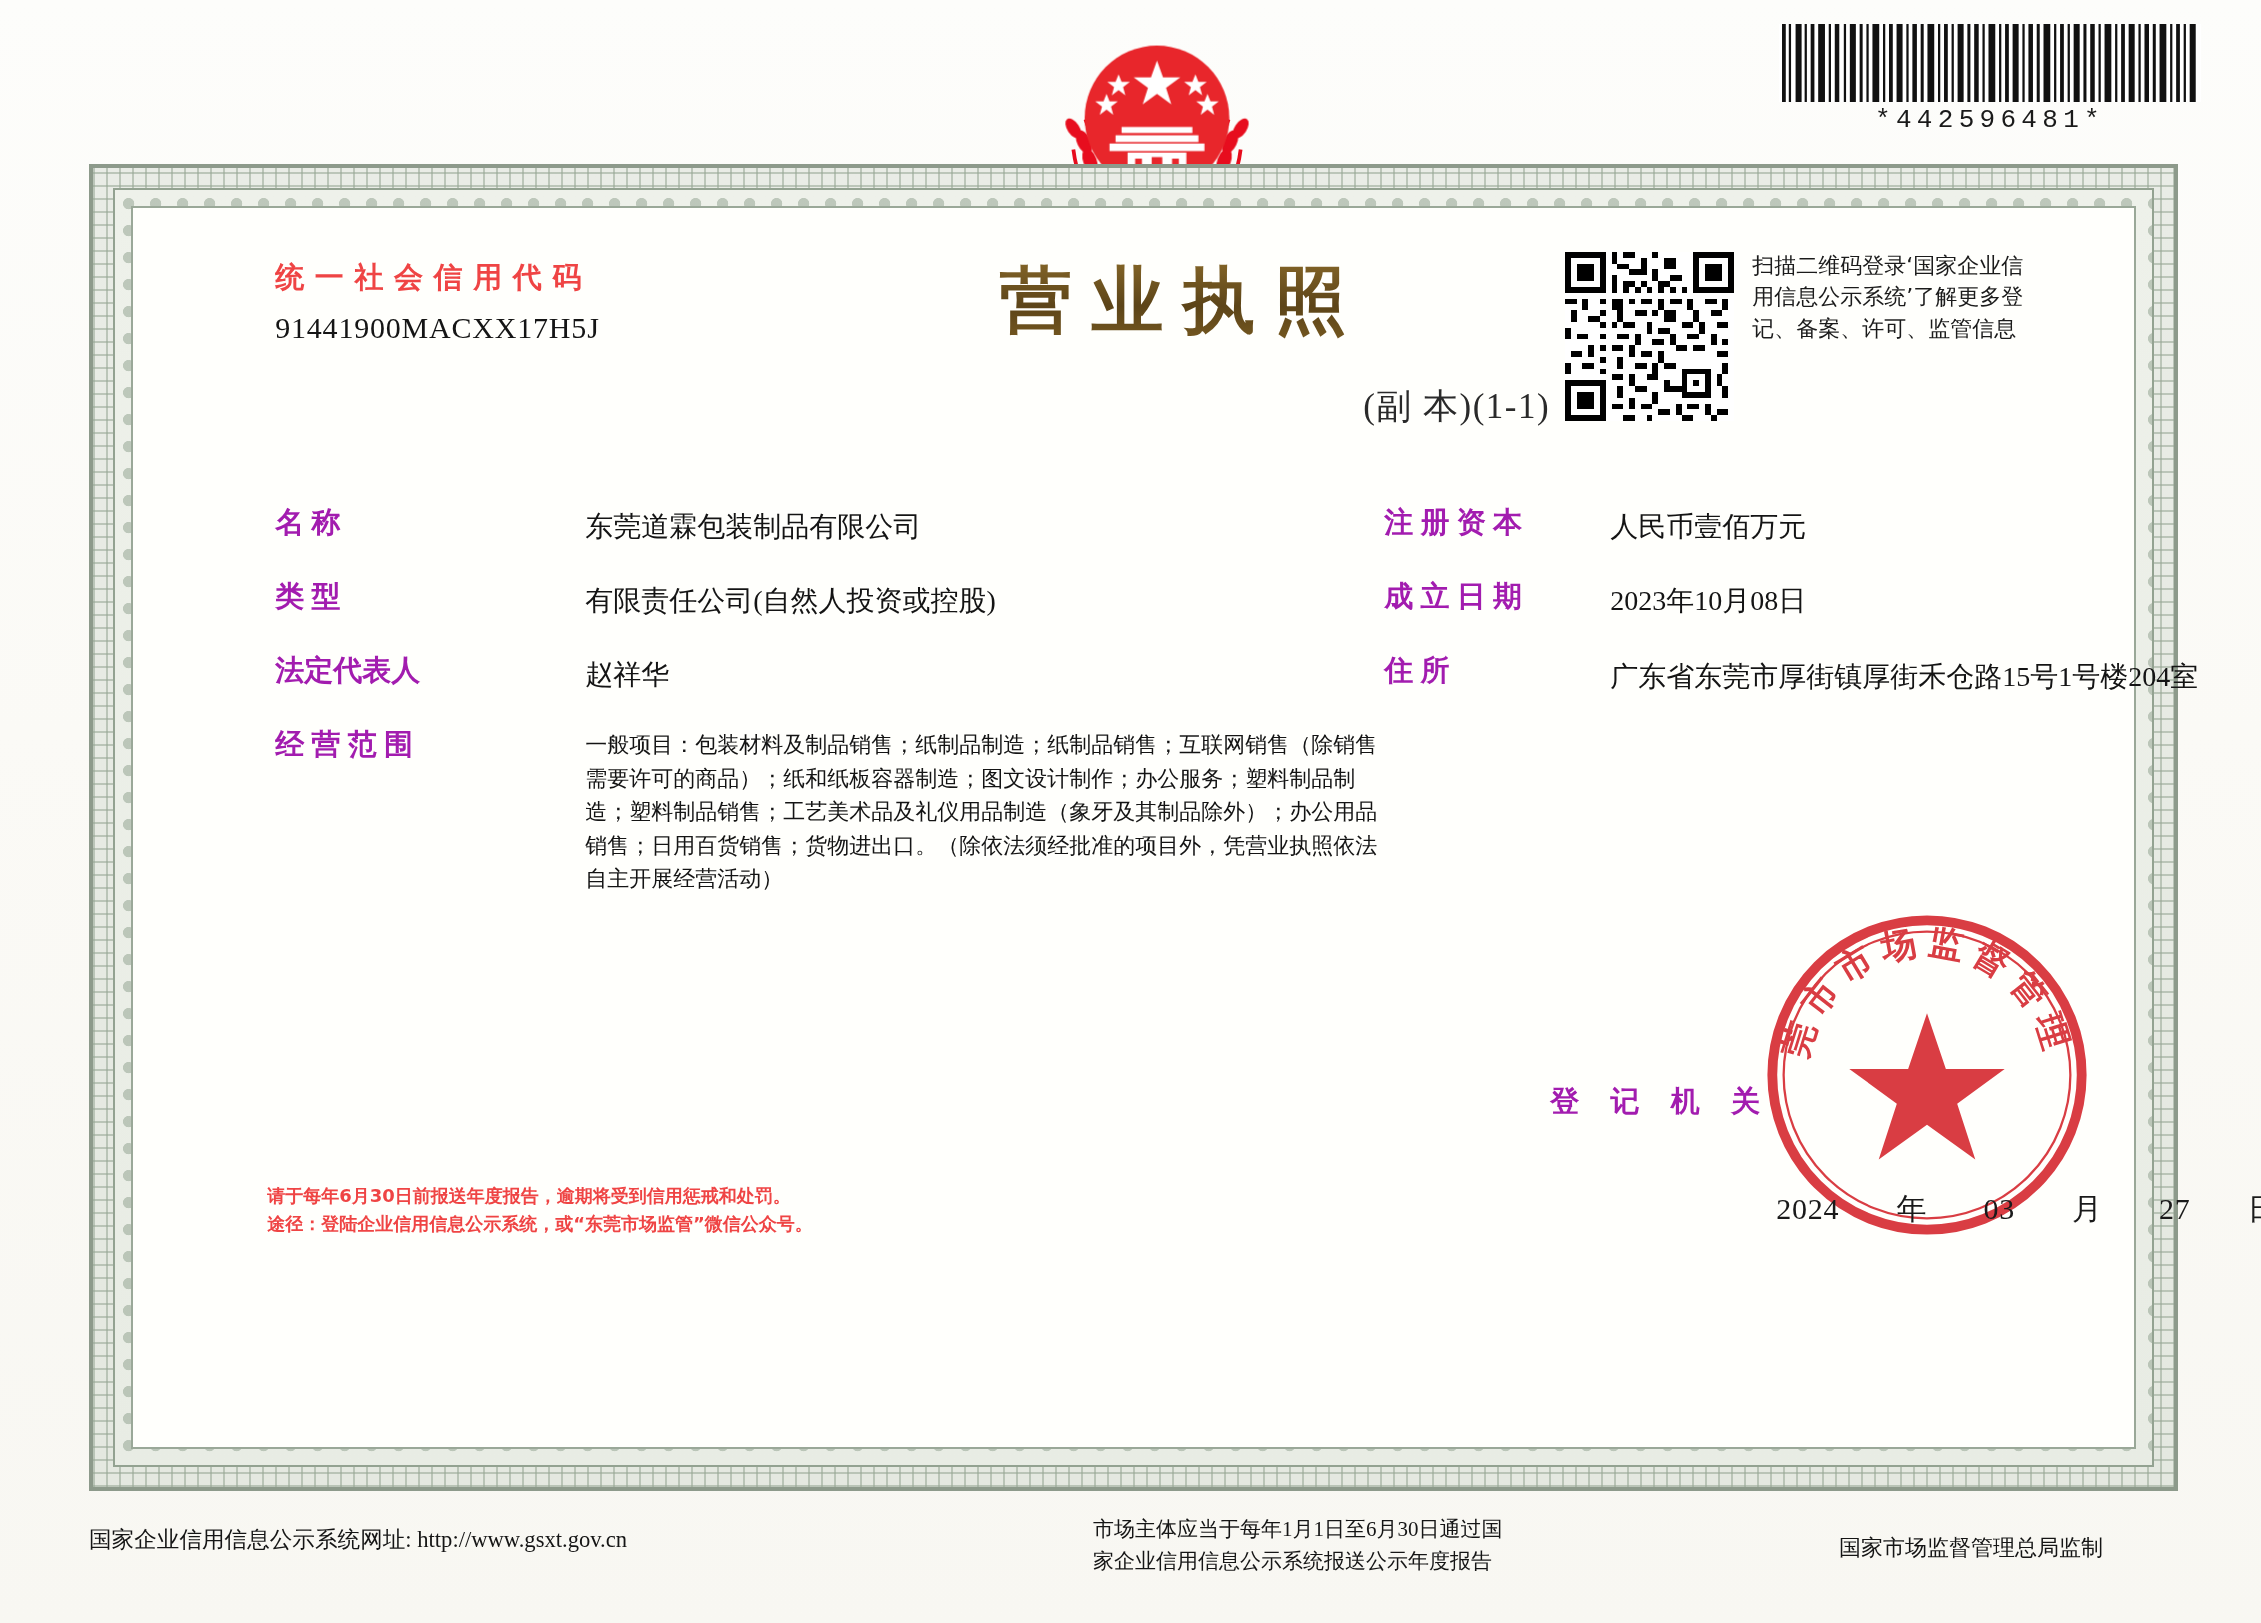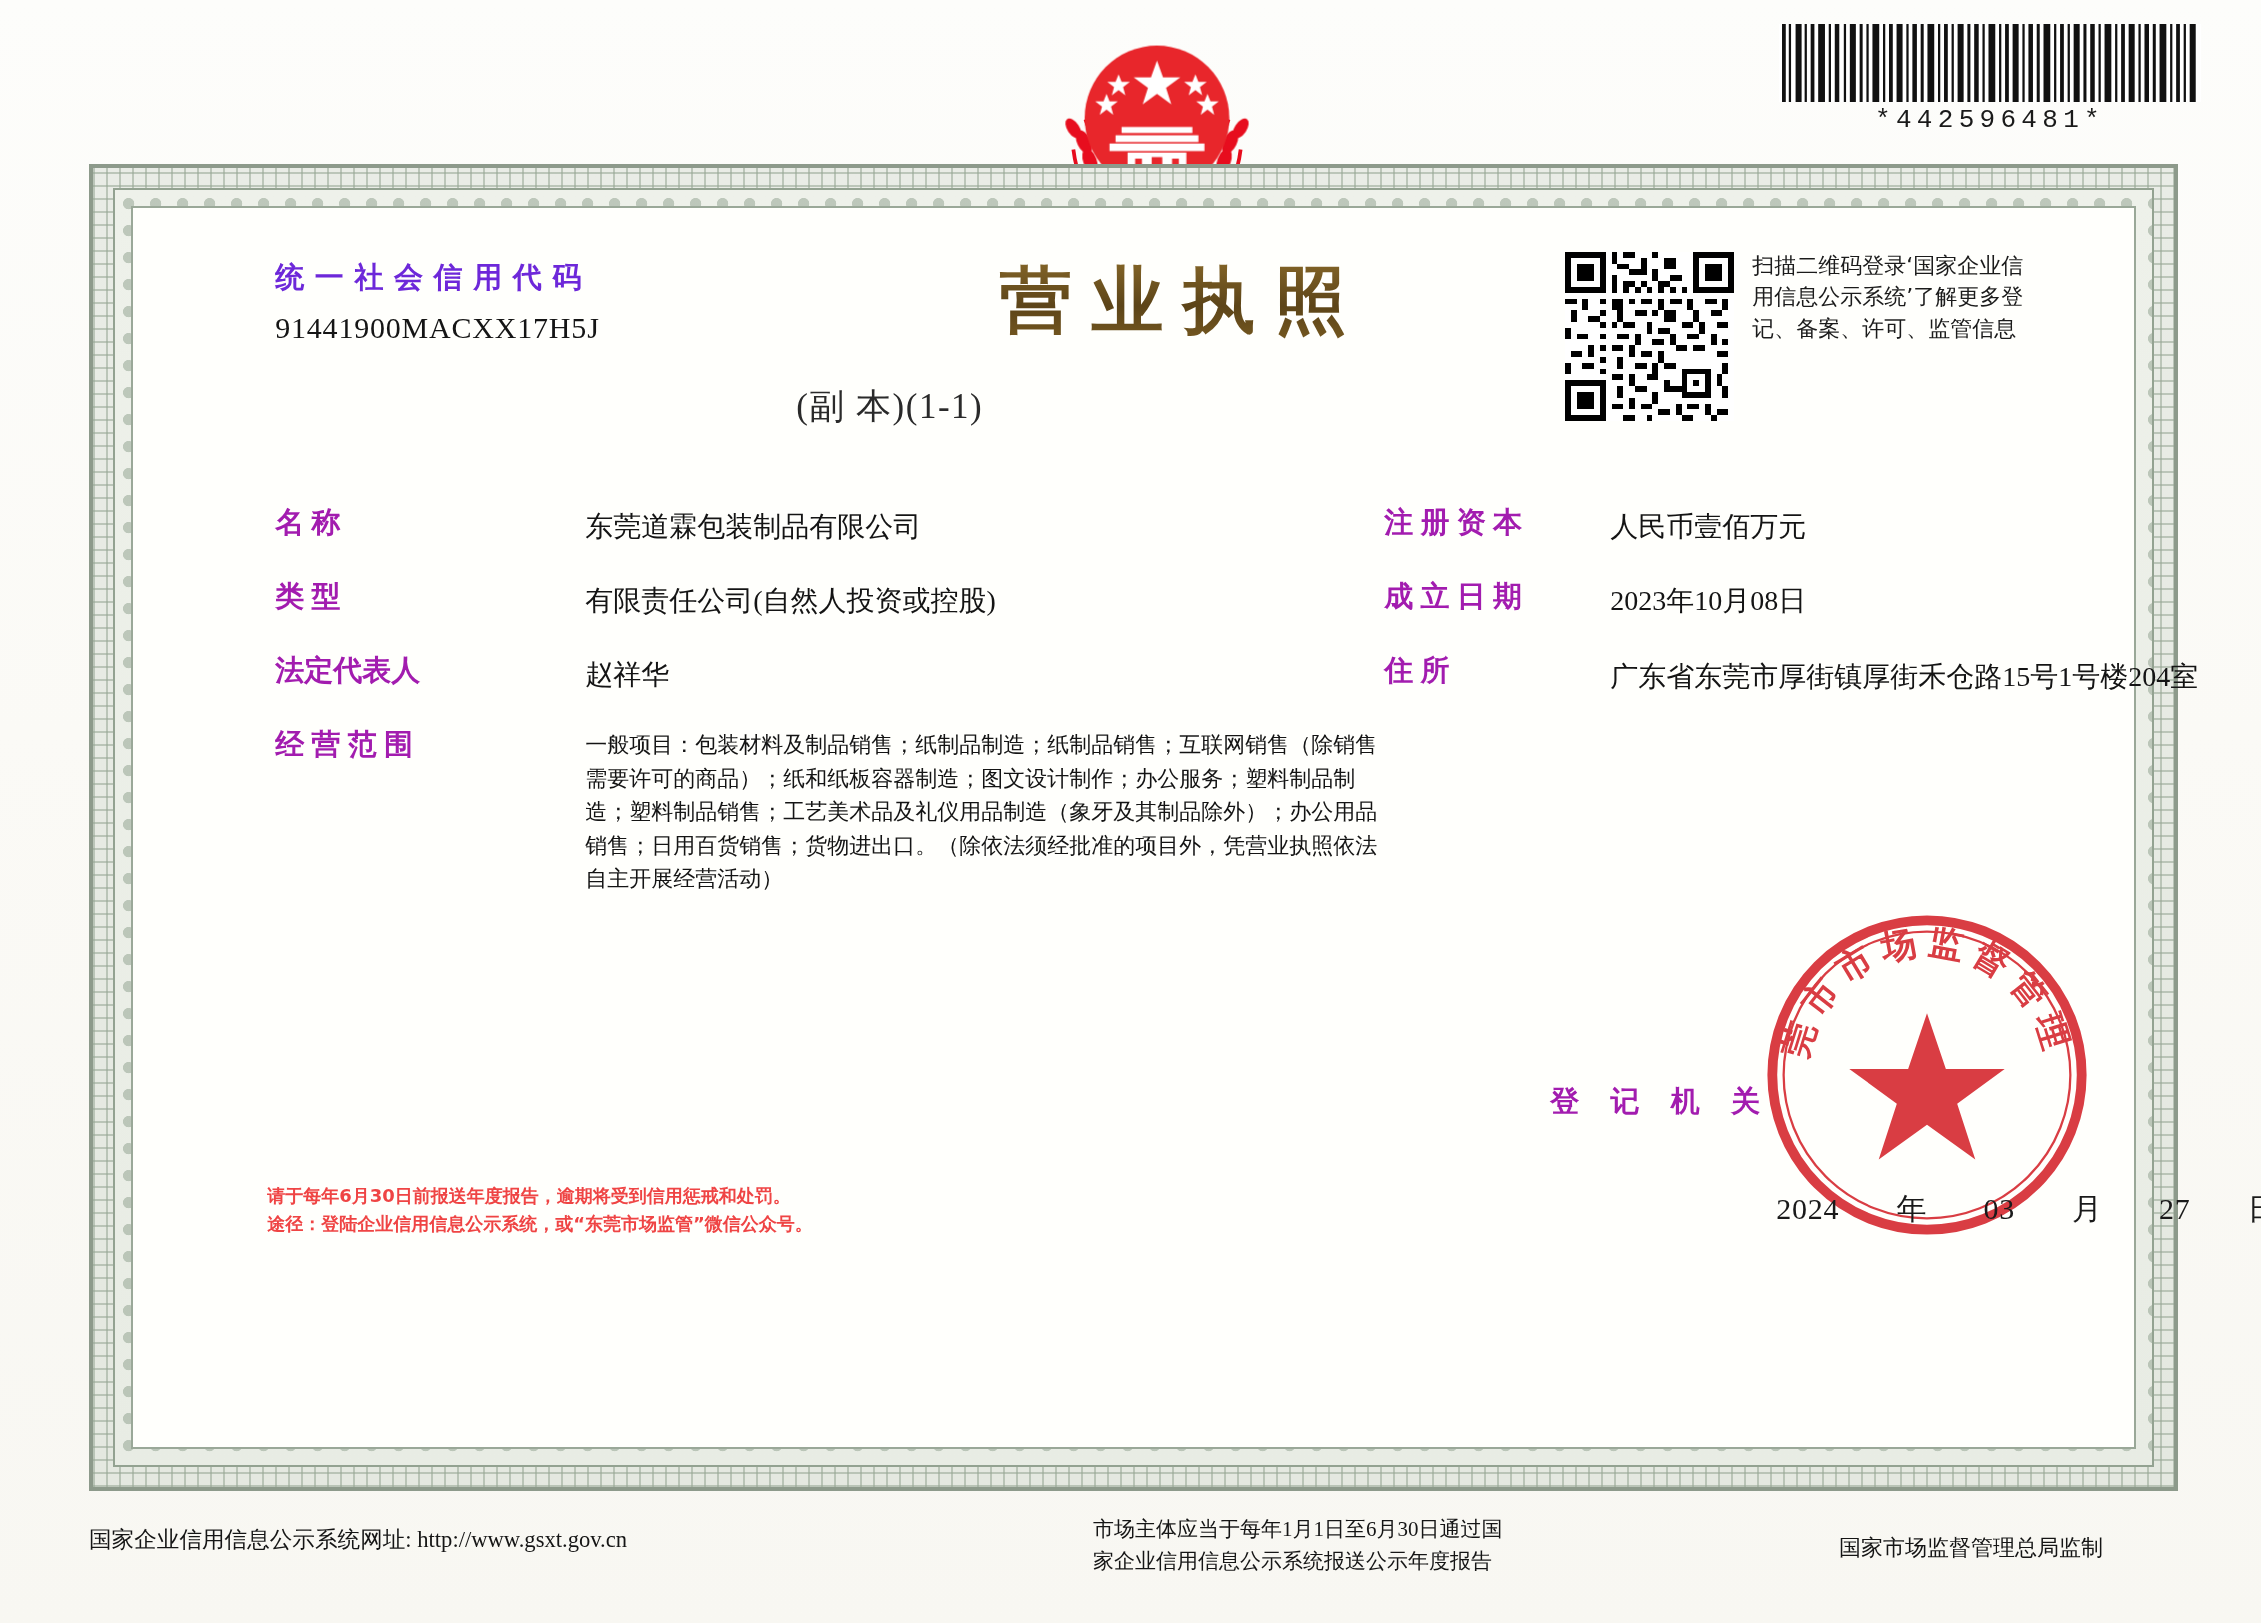--- a/index.html
+++ b/index.html
@@ -104,36 +104,36 @@
     background-clip: text;
     -webkit-text-fill-color: transparent;
     font-family: "DejaVu Serif", "Liberation Serif", serif;
     white-space: nowrap;
   }
   .title-sub {
     position: absolute;
     left: 663px;
     top: 175px;
     width: 754px;
-    text-align: left;
+    text-align: right;
     font-size: 35px;
     color: #2a2a2a;
     letter-spacing: 1.5px;
     white-space: nowrap;
   }
 
   
   .credit-label {
     position: absolute;
     left: 142px;
     top: 50px;
     font-size: 29px;
     font-weight: bold;
     letter-spacing: 10.6px;
-    color: #6d28d9;
+    color: #ef4444;
     white-space: nowrap;
   }
   .credit-value {
     position: absolute;
     left: 142px;
     top: 103px;
     font-size: 30px;
     letter-spacing: 0.8px;
     color: #151515;
     font-family: "Liberation Serif", serif;

